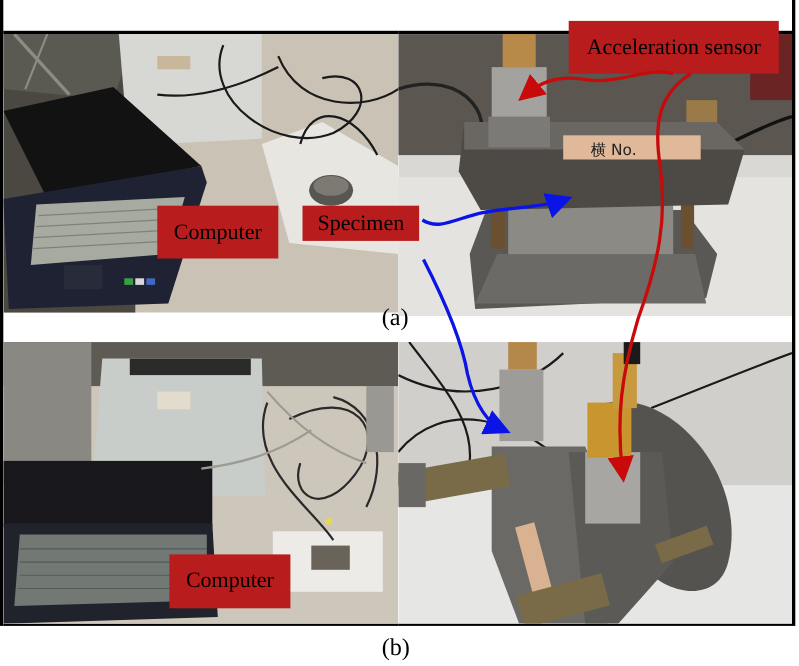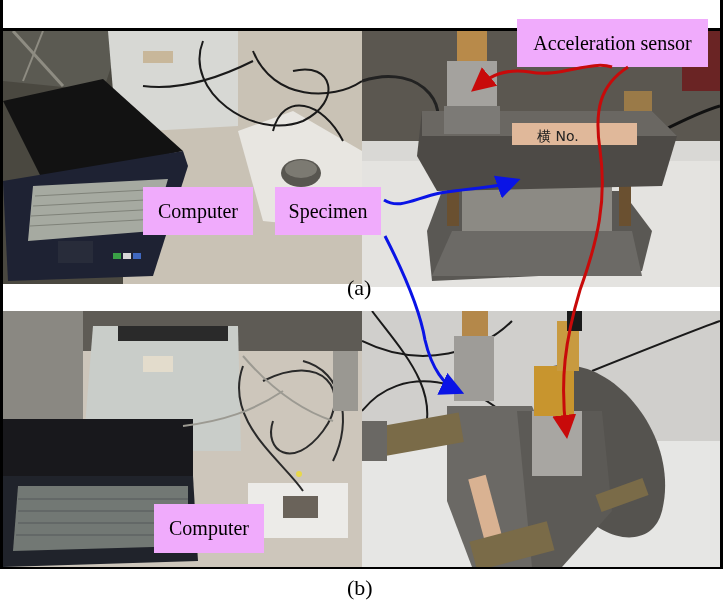--- a/index.html
+++ b/index.html
@@ -5,21 +5,21 @@
   html, body { margin:0; padding:0; background:#ffffff; }
   body { width:726px; height:605px; position:relative; overflow:hidden; font-family:"Liberation Serif", serif; }
   .frame { position:absolute; left:0; top:0; width:723px; height:569px; border-left:3px solid #000; border-right:3px solid #000; box-sizing:border-box; }
   .photo { position:absolute; overflow:hidden; }
   .photo svg { display:block; }
   #pa-left  { left:3px;   top:3px;   width:359px; height:256px; border-top:3px solid #000; top:0; }
   #pa-right { left:362px; top:0;     width:358px; height:259px; border-top:3px solid #000; }
   #pb-left  { left:3px;   top:311px; width:359px; height:256px; border-bottom:2px solid #000; }
   #pb-right { left:362px; top:311px; width:358px; height:256px; border-bottom:2px solid #000; }
   #pa-left, #pa-right { box-sizing:border-box;margin-top:28px; }
-  .label-box { position:absolute; background:#f0abfc; color:#000; font-size:20px; display:flex; align-items:center; justify-content:center; white-space:nowrap; }
+  .label-box { position:absolute; background:#b91c1c; color:#000; font-size:20px; display:flex; align-items:center; justify-content:center; white-space:nowrap; }
   .caption { position:absolute; font-size:22px; color:#000; }
   #overlay { position:absolute; left:0; top:0; pointer-events:none; }
 </style>
 </head>
 <body>
 
 <div class="frame"></div>
 
 <div class="photo" id="pa-left">
   <svg width="359" height="256" viewBox="0 0 359 256">
@@ -135,21 +135,21 @@
     <rect x="195" y="10" width="22" height="50" fill="#c89a40"></rect>
     <rect x="205" y="0" width="15" height="20" fill="#1a1a1a"></rect>
     <rect x="0" y="110" width="100" height="30" fill="#7a6b48" transform="rotate(-10 50 125)"></rect>
     <rect x="0" y="110" width="25" height="40" fill="#6a6864"></rect>
     <rect x="110" y="220" width="80" height="30" fill="#7a6b48" transform="rotate(-15 150 235)"></rect>
     <rect x="235" y="175" width="50" height="18" fill="#7a6b48" transform="rotate(-20 260 184)"></rect>
   </svg>
 </div>
 
 <div class="label-box" style="left:143px;top:187px;width:110px;height:48px;">Computer</div>
-<div class="label-box" style="left:275px;top:187px;width:106px;height:48px;">Specimen</div>
+<div class="label-box" style="left:275px;top:187px;width:106px;height:32px;">Specimen</div>
 <div class="label-box" style="left:517px;top:19px;width:191px;height:48px;">Acceleration sensor</div>
 <div class="label-box" style="left:154px;top:504px;width:110px;height:49px;">Computer</div>
 
 <div class="caption" style="left:347px;top:275px;">(a)</div>
 <div class="caption" style="left:347px;top:575px;">(b)</div>
 
 <svg id="overlay" width="726" height="605" viewBox="0 0 726 605">
   <defs>
     <marker id="head-blue" markerWidth="8" markerHeight="8" refX="5" refY="4" orient="auto" markerUnits="strokeWidth">
       <path d="M0,0 L8,4 L0,8 Z" class="blue-fill" fill="#0a14e6"></path>

